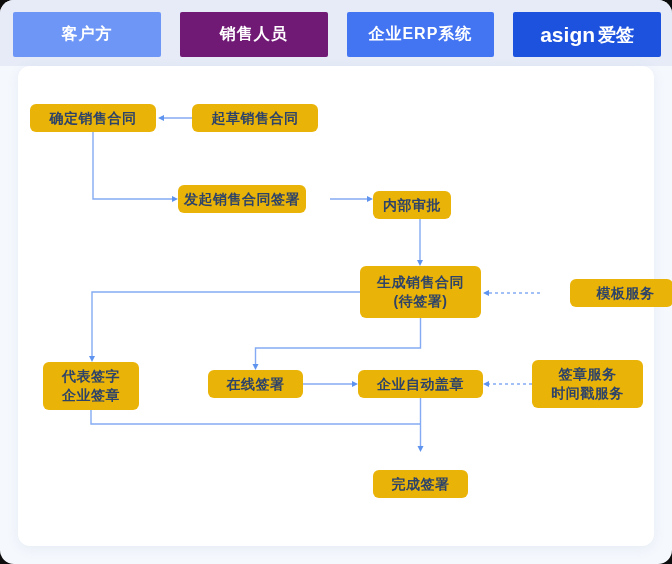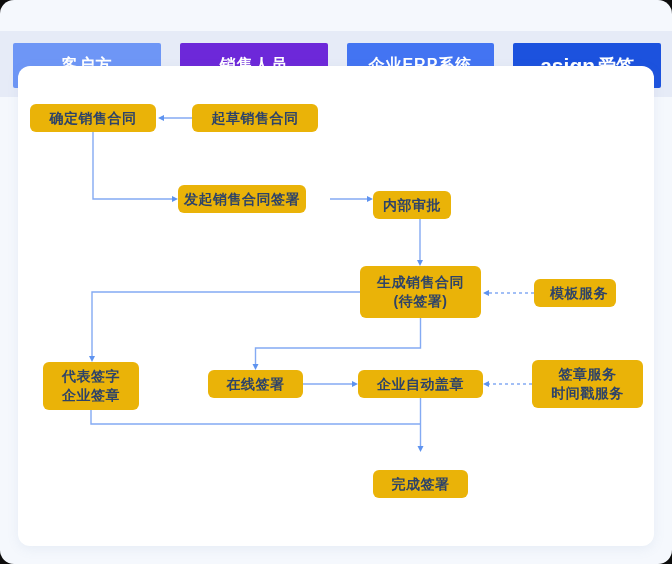--- a/index.html
+++ b/index.html
@@ -16,21 +16,20 @@
     overflow:hidden;
     position:relative;
   }
   .header {
     height:66px;
     background:#E6EBF7;
     display:flex;
     align-items:flex-start;
     padding:12px 11px 0 13px;
     gap:19px;
-    margin-top:31px;
   }
   .tab {
     flex:1 1 0;
     height:45px;
     border-radius:2px;
     display:flex;
     align-items:center;
     justify-content:center;
     color:#FFFFFF;
     font-size:16px;
@@ -78,37 +77,37 @@
     line-height:19px;
     white-space:nowrap;
     letter-spacing:0.5px;
   }
   
   .n-confirm   { left:12px;  top:38px;  width:126px; height:28px; }
   .n-draft     { left:174px; top:38px;  width:126px; height:28px; }
   .n-initiate  { left:160px; top:119px; width:128px; height:28px; }
   .n-approval  { left:355px; top:125px; width:78px;  height:28px; }
   .n-generate  { left:342px; top:200px; width:121px; height:52px; }
-  .n-template  { left:516px; top:213px; width:82px;  height:28px;padding-left:8px; }
+  .n-template  { left:552px; top:213px; width:103px;  height:28px;padding-left:8px; }
   .n-repsign   { left:25px;  top:296px; width:96px;  height:48px; }
   .n-online    { left:190px; top:304px; width:95px;  height:28px; }
   .n-autostamp { left:340px; top:304px; width:125px; height:28px;text-align:center; }
   .n-sealsvc   { left:514px; top:294px; width:111px; height:48px; }
   .n-finish    { left:355px; top:404px; width:95px;  height:28px; }
 </style>
 </head>
 <body>
 
 <div class="card">
 
   <div class="header">
     <div class="tab" style="background: rgb(110, 150, 246);">
       <span>客户方</span>
     </div>
-    <div class="tab" style="background: #6d28d9;">
+    <div class="tab" style="background: #701a75;">
       <span>销售人员</span>
     </div>
     <div class="tab" style="background: rgb(67, 116, 242);">
       <span>企业ERP系统</span>
     </div>
     <div class="tab" style="background: rgb(28, 82, 222);">
       <span class="brand-latin">asign</span>
       <span class="brand-cjk">爱签</span>
     </div>
   </div>

